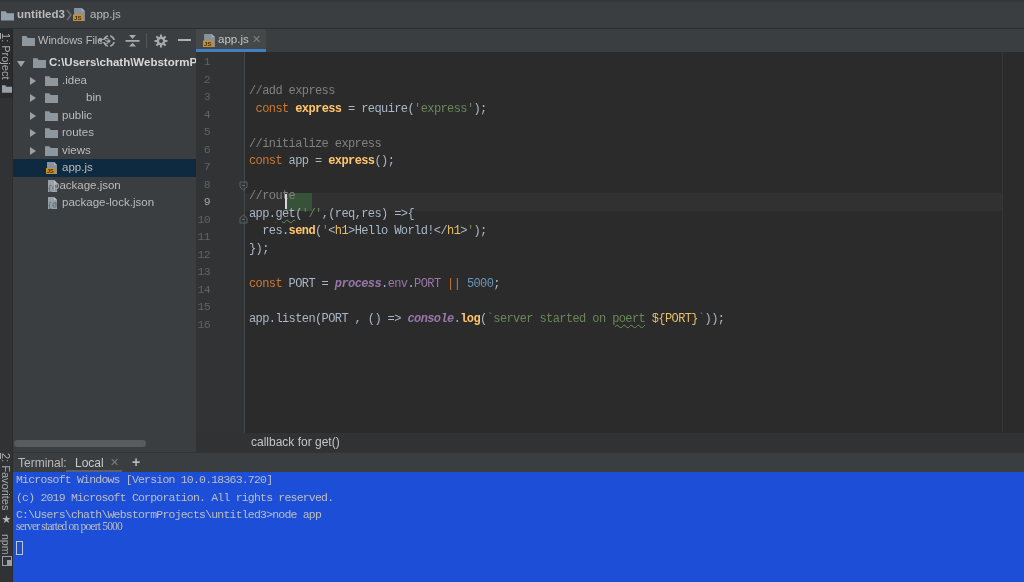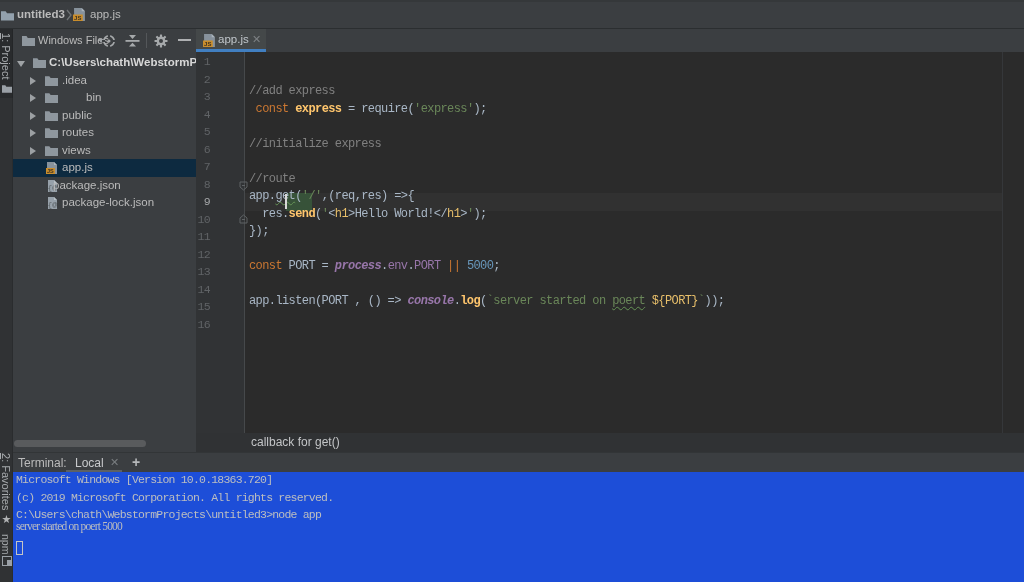--- a/index.html
+++ b/index.html
@@ -231,20 +231,21 @@
 14
 15
 16</div>
     <div class="abs" style="left:49px;top:141px;width:757px;height:17.5px;background:#313131;"></div>
     <div id="sendbox"></div>
     <div class="code">
 <div><span class="cm">//add express</span></div>
 <div> <span class="kw">const</span> <span class="fn">express</span> = require(<span class="st">'express'</span>);</div>
 <div></div>
 <div><span class="cm">//initialize express</span></div>
+<div><span class="kw">const</span> app = <span class="fn">express</span>();</div>
 <div></div>
 <div><span class="cm">//route</span></div>
 <div>app.<span class="wavy">get</span>(<span class="st">'/'</span>,(req,res) =&gt;{</div>
 <div>  res.<span class="fn">send</span>(<span class="st">'</span>&lt;<span class="tg">h1</span>&gt;Hello World!&lt;/<span class="tg">h1</span>&gt;<span class="st">'</span>);</div>
 <div>});</div>
 <div></div>
 <div><span class="kw">const</span> PORT = <span class="gl">process</span>.<span class="pp">env</span>.<span class="pp">PORT</span> <span class="kw">||</span> <span class="nm">5000</span>;</div>
 <div></div>
 <div>app.listen(PORT , () =&gt; <span class="gl">console</span>.<span class="fn">log</span>(<span class="st">`server started on <span class="wavy">poert</span> </span><span class="tg">${PORT}</span><span class="st">`</span>));</div>
 <div></div>

